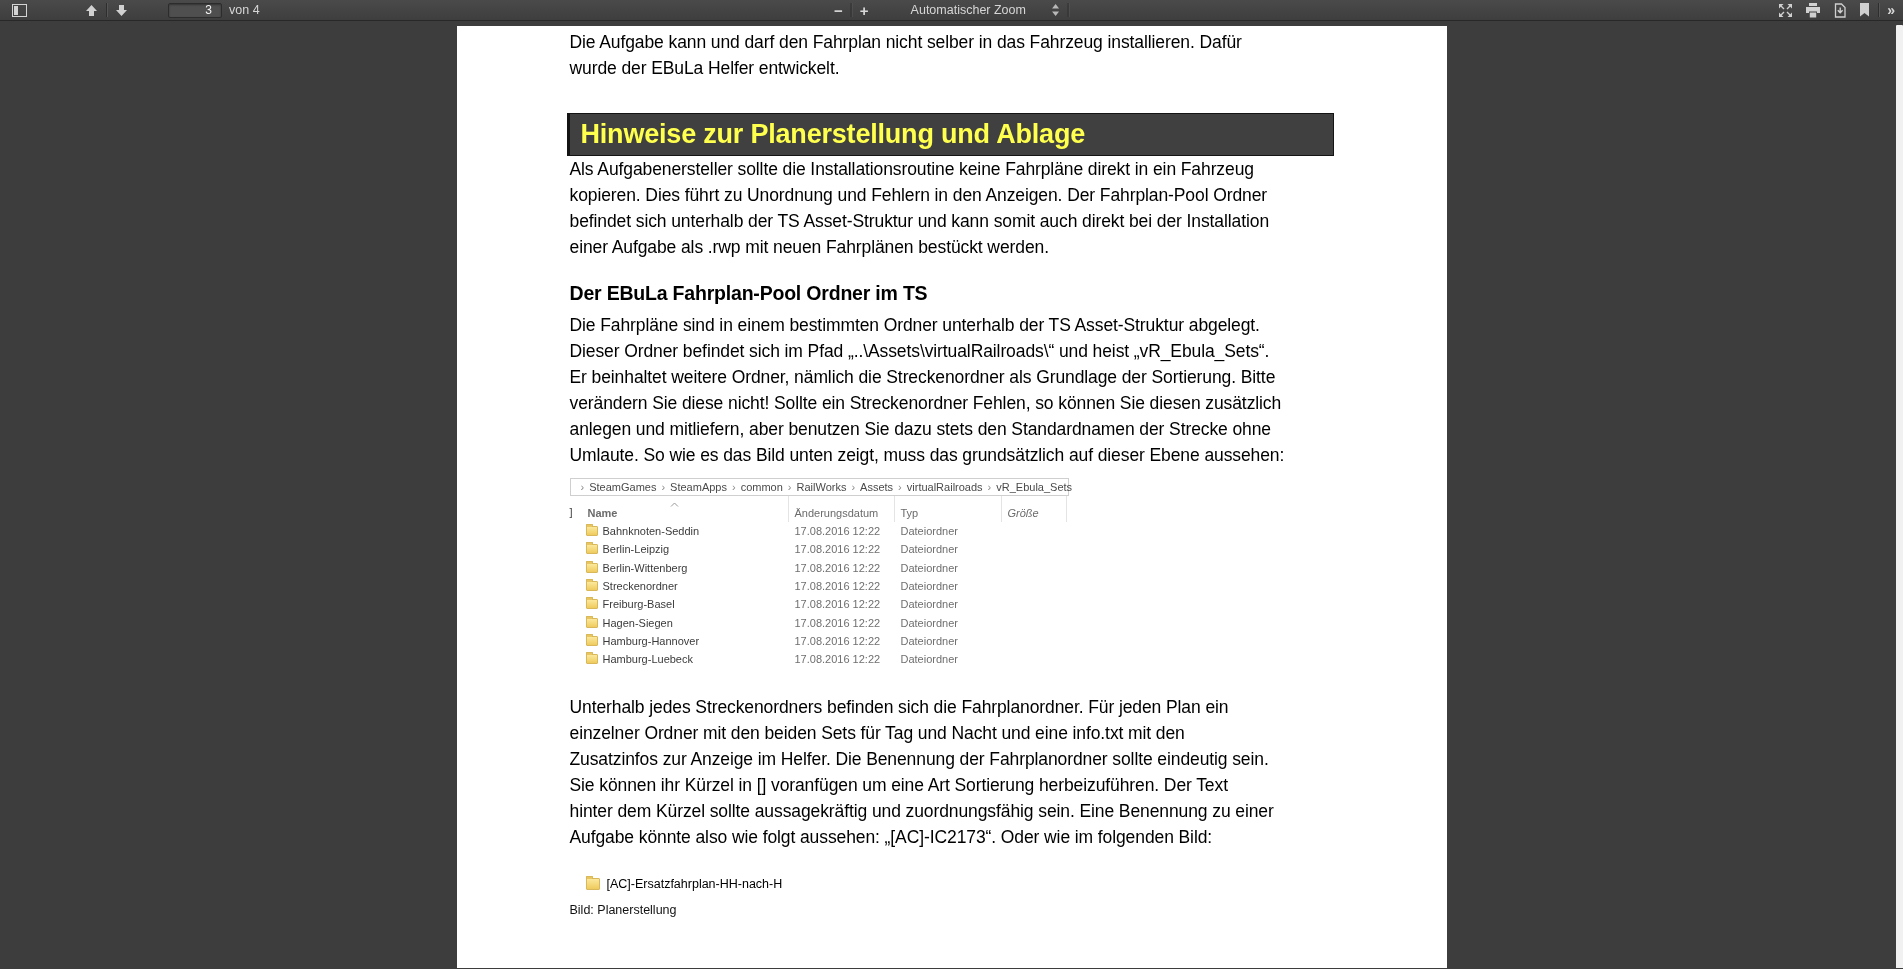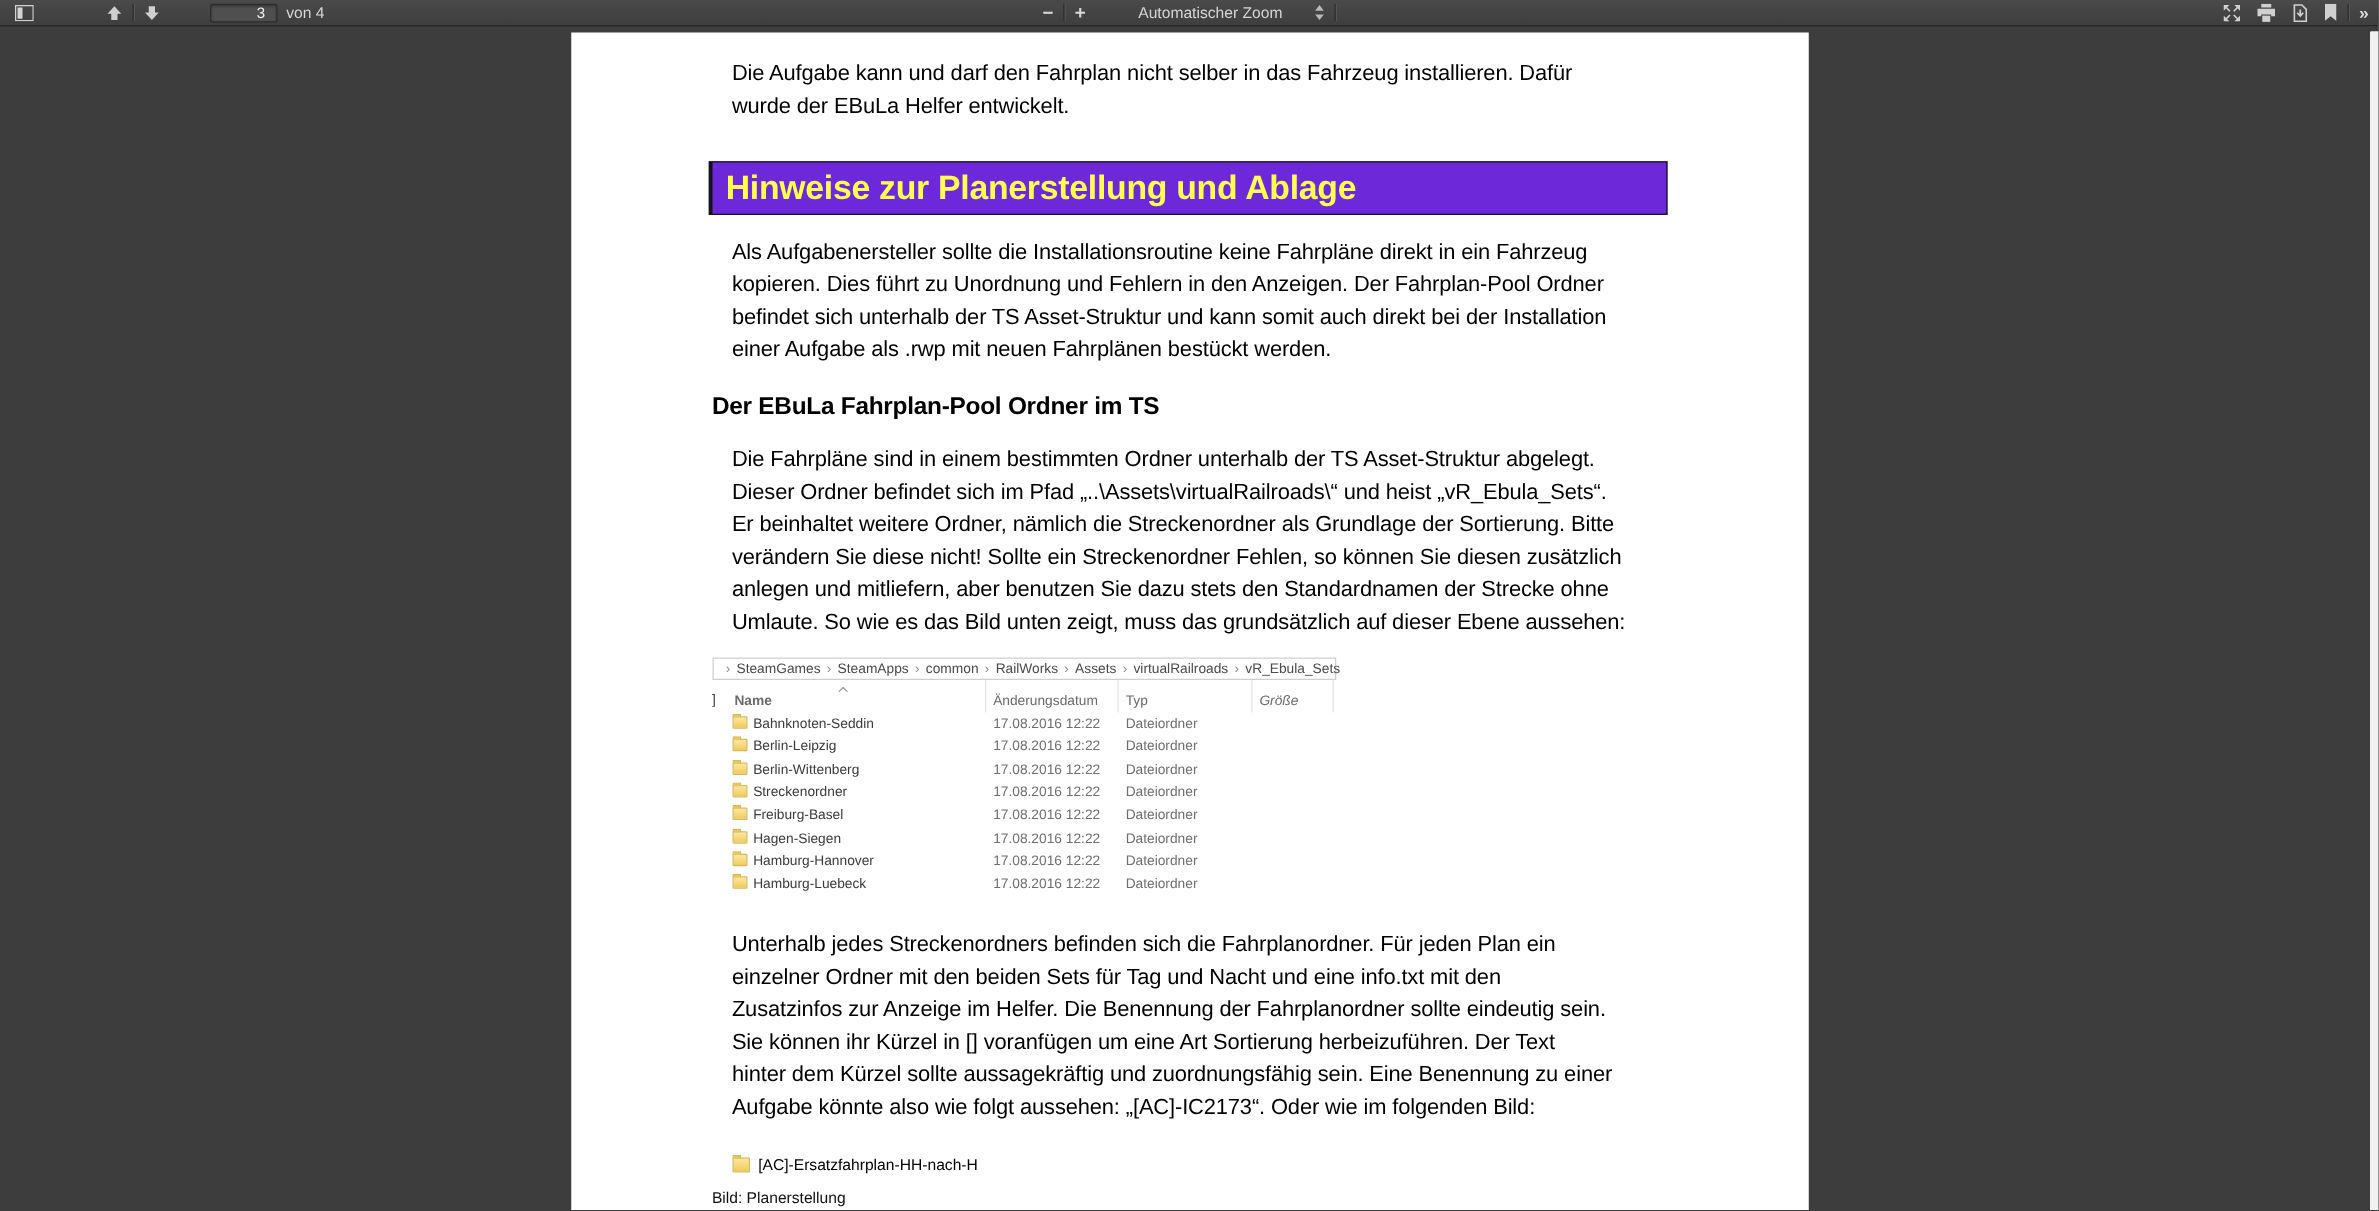--- a/index.html
+++ b/index.html
@@ -37,24 +37,24 @@
   .viewer { position: relative; width: 100%; height: calc(100% - 22px); overflow: hidden; }
   .scrollbar-track { position: absolute; right: 0; top: 0; width: 8px; height: 100%; background: #3d3d3d; }
   .scrollbar-thumb { position: absolute; right: 0; top: 4px; width: 7px; height: 100%; background: #f1f1f1; border-radius: 1px; }
 
   
   .page {
     width: 990px; margin: 5px auto 0; background: #ffffff; color: #000;
     padding: 3px 110px 40px 113px; min-height: 960px;
     font-size: 17.5px;
   }
-  .pdf-text { white-space: pre-line; line-height: 26px; margin: 16px; letter-spacing: -0.1px; }
+  .pdf-text { white-space: pre-line; line-height: 26px; margin: 0; letter-spacing: -0.1px; }
   .banner {
     margin-top: 32px; width: 767px; height: 43px; margin-left: -3px;
-    background: #6d28d9; border: 1px solid #141414; border-left-width: 3px;
+    background: #404040; border: 1px solid #141414; border-left-width: 3px;
     display: flex; align-items: center; padding-left: 11px;
   }
   .banner span { color: #ffff4d; font-size: 27px; font-weight: bold; letter-spacing: -0.2px; }
   h2.sec { font-size: 19.5px; line-height: 26px; margin: 20px 0 6px; letter-spacing: -0.2px; }
 
   
   .explorer { margin-top: 10px; width: 499px; font-size: 11px; color: #444; }
   .crumb-bar { border: 1px solid #cfcfcf; height: 18px; display: flex; align-items: center; padding: 0 5px; }
   .bc-sep { color: #8a8a8a; margin: 0 5px; font-size: 11px; }
   .bc-item { color: #4a4a4a; }
@@ -62,21 +62,21 @@
   .col { display: flex; align-items: flex-end; padding: 0 0 3px 6px; border-right: 1px solid #e4e4e4; }
   .col.name { width: 219px; padding-left: 18px; font-weight: bold; }
   .col.date { width: 106px; }
   .col.type { width: 107px; }
   .col.size { width: 65px; font-style: italic; }
   .sort-caret { position: absolute; left: 100px; top: 1px; }
   .bracket { position: absolute; left: 0; bottom: 4px; color: #3c3c3c; font-size: 11px; }
   .rows { }
   .row { display: flex; height: 18.3px; align-items: center; }
   .cell { padding-left: 6px; }
-  .cell.name { width: 219px; padding-left: 16px; display: flex; align-items: flex-start; color: #3b3b3b; }
+  .cell.name { width: 219px; padding-left: 16px; display: flex; align-items: center; color: #3b3b3b; }
   .cell.date { width: 106px; color: #6f6f6f; }
   .cell.type { width: 107px; color: #6f6f6f; }
   .folder-icon {
     width: 12px; height: 10px; margin-right: 5px; position: relative; flex: none;
     background: linear-gradient(#fbe89c, #efcb5e); border: 1px solid #d9b85a; border-radius: 1px;
   }
   .folder-icon::before {
     content: ""; position: absolute; left: -1px; top: -3px; width: 5px; height: 2px;
     background: #e8c762; border: 1px solid #d9b85a; border-bottom: none; border-radius: 1px 1px 0 0;
   }

